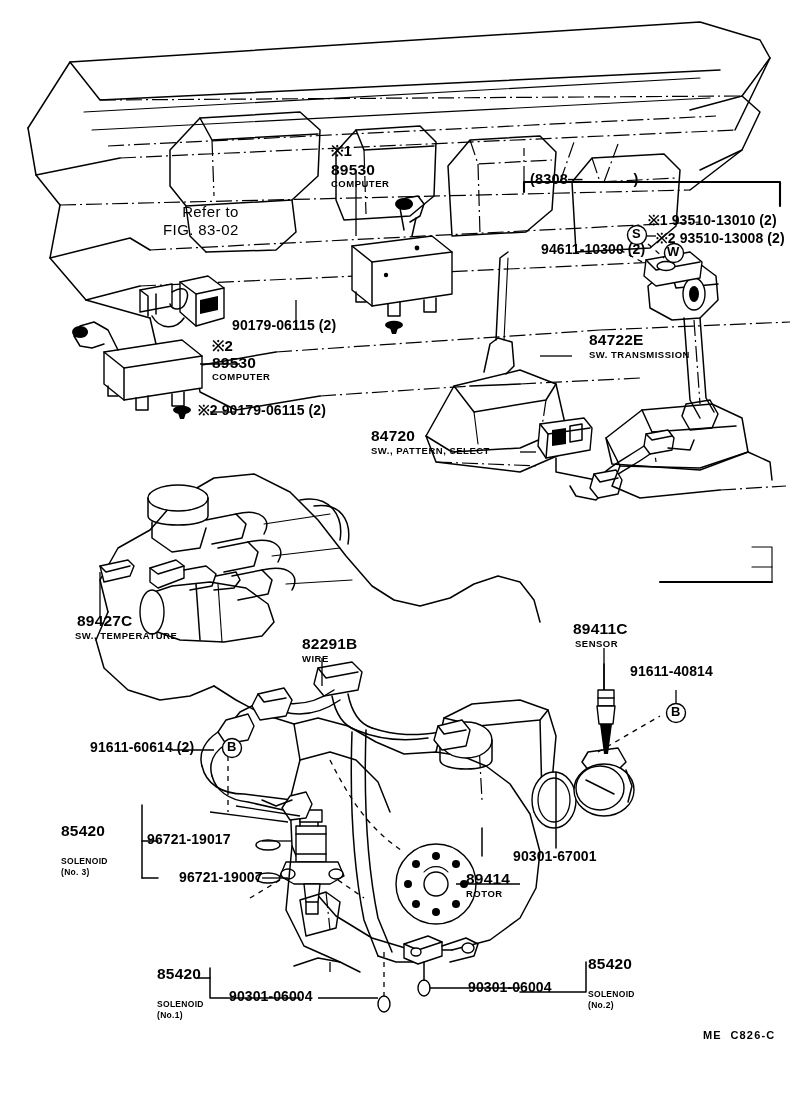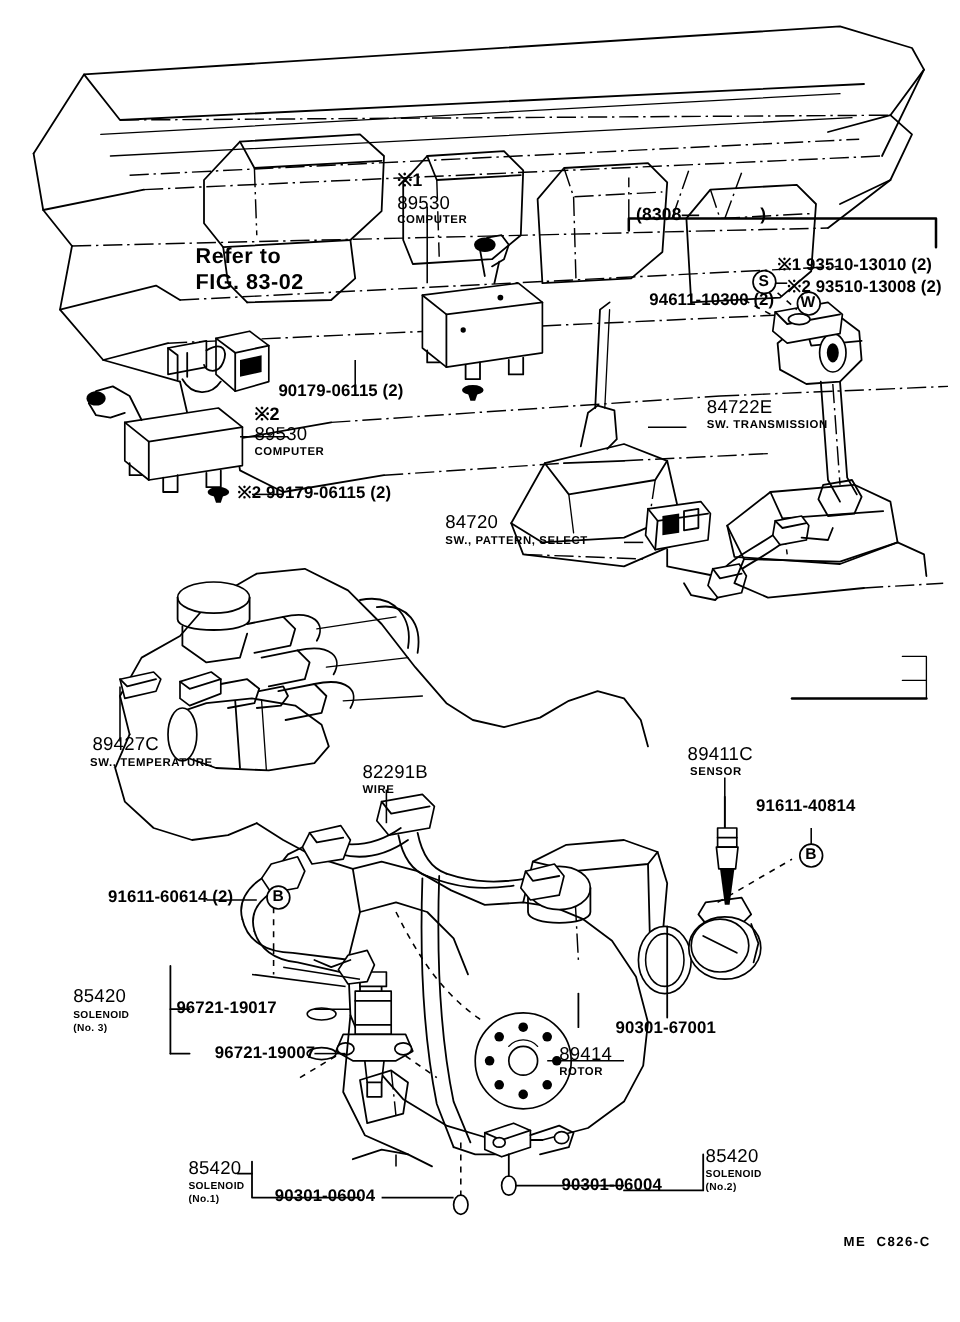--- a/index.html
+++ b/index.html
@@ -23,45 +23,47 @@
     width: 800px;
     height: 1102px;
   }
   .lbl {
     position: absolute;
     white-space: pre;
     line-height: 1.02;
     color: #000;
   }
   .pn {
-    font-weight: normal;
+    font-weight: bold;
     font-size: 15.5px;
     letter-spacing: 0.2px;
     text-align: right;
   }
   .pn-sm {
     font-weight: bold;
     font-size: 14px;
     letter-spacing: 0.1px;
   }
   .desc {
     font-weight: bold;
     font-size: 9.5px;
     letter-spacing: 0.5px;
   }
   .desc-sm {
     font-weight: bold;
     font-size: 8.5px;
     letter-spacing: 0.3px;
+    margin-top: 16px;
   }
   .refer {
-    font-weight: bold;
-    font-size: 18px;
+    font-weight: normal;
+    font-size: 15px;
     letter-spacing: 0.4px;
     line-height: 1.22;
+    text-align: right;
   }
   .footer {
     font-weight: bold;
     font-size: 11px;
     letter-spacing: 1.2px;
   }
   .mark {
     font-weight: bold;
     font-size: 15px;
   }

